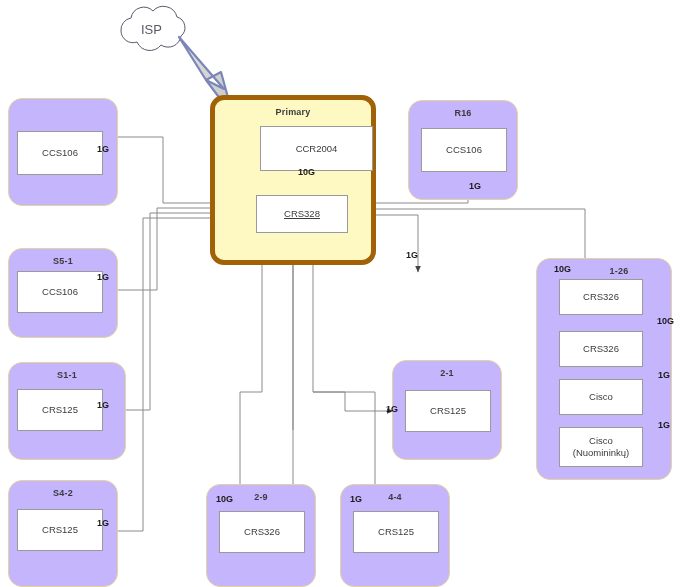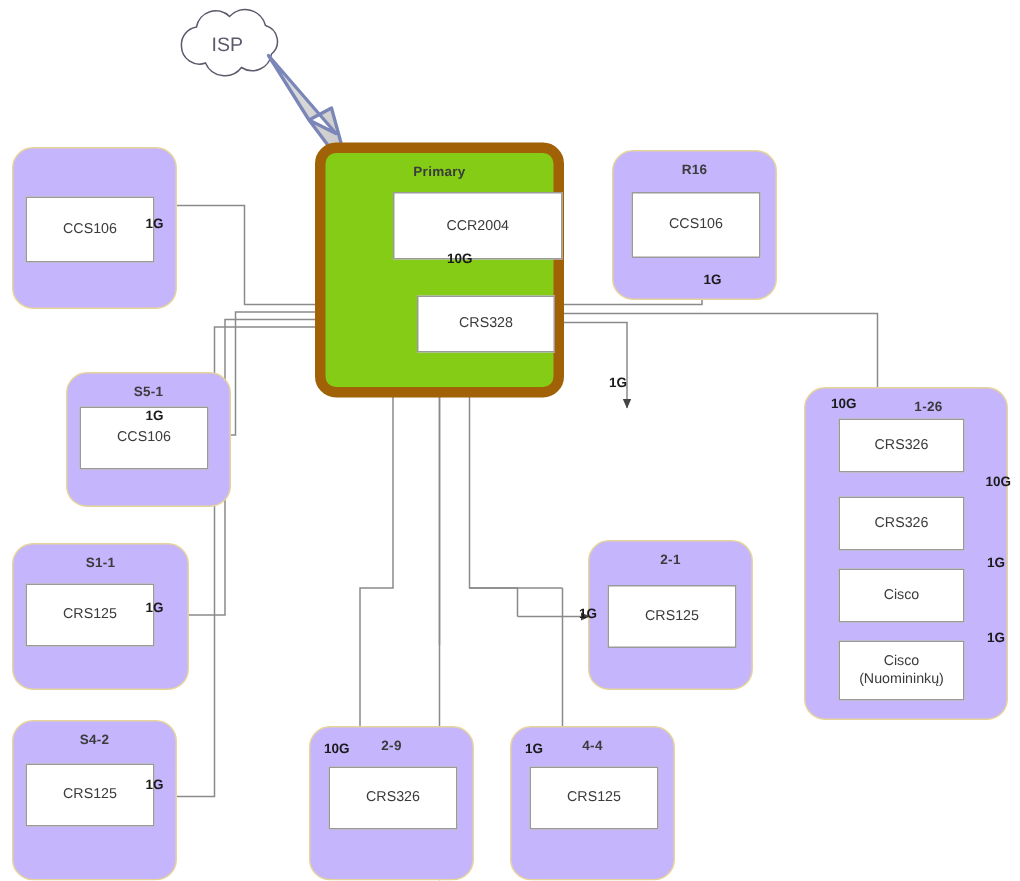--- a/index.html
+++ b/index.html
@@ -3,21 +3,21 @@
 <meta charset="utf-8">
 <style>
   html,body{margin:0;padding:0;background:#ffffff;}
   body{width:680px;height:587px;position:relative;overflow:hidden;
        font-family:"Liberation Sans",sans-serif;color:#3b3b3b;}
   #canvas{position:absolute;inset:0;width:680px;height:587px;}
   svg.links{position:absolute;left:0;top:0;width:680px;height:587px;pointer-events:none;}
 
   .group{position:absolute;border-radius:14px;box-sizing:border-box;}
   .group.yellow{background:#c4b5fd;border:1px solid #e6d49a;}
-  .group.pink{background:#84cc16;border:7px solid #a16207;}
+  .group.pink{background:#fef9c3;border:5px solid #a16207;}
 
   .group-title{position:absolute;left:0;right:0;top:7px;text-align:center;
                font-size:9px;font-weight:bold;color:#3b3b3b;letter-spacing:.2px;}
   .group.pink .group-title{font-size:9px;}
 
   .node{position:absolute;background:#ffffff;border:1px solid #9a9a9a;
         box-sizing:border-box;display:flex;align-items:center;justify-content:center;
         text-align:center;font-size:9.5px;color:#3b3b3b;line-height:1.25;}
 
   .lbl{position:absolute;font-size:9px;font-weight:bold;color:#1a1a1a;
@@ -94,42 +94,42 @@
   </svg>
 
   <div class="cloud-label" style="left:141px;top:22px;">ISP</div>
 
   <div class="group yellow" style="left:8px;top:98px;width:110px;height:108px;">
     <div class="group-title"></div>
     <div class="node" style="left:8px;top:32px;width:86px;height:44px;">CCS106</div>
   </div>
   <div class="lbl" style="left:97px;top:144px;">1G</div>
 
-  <div class="group yellow" style="left:8px;top:248px;width:110px;height:90px;margin-left:36px;">
+  <div class="group yellow" style="left:8px;top:248px;width:110px;height:90px;">
     <div class="group-title">S5-1</div>
     <div class="node" style="left:8px;top:22px;width:86px;height:42px;">CCS106</div>
   </div>
   <div class="lbl" style="left:97px;top:272px;">1G</div>
 
   <div class="group yellow" style="left:8px;top:362px;width:118px;height:98px;">
     <div class="group-title">S1-1</div>
     <div class="node" style="left:8px;top:26px;width:86px;height:42px;">CRS125</div>
   </div>
   <div class="lbl" style="left:97px;top:400px;">1G</div>
 
   <div class="group yellow" style="left:8px;top:480px;width:110px;height:107px;">
     <div class="group-title">S4-2</div>
     <div class="node" style="left:8px;top:28px;width:86px;height:42px;">CRS125</div>
   </div>
   <div class="lbl" style="left:97px;top:518px;">1G</div>
 
   <div class="group pink" style="left:210px;top:95px;width:166px;height:170px;">
     <div class="group-title">Primary</div>
     <div class="node" style="left:45px;top:26px;width:113px;height:45px;">CCR2004</div>
-    <div class="node" style="left:61px;top:95px;width:92px;height:38px;">CRS328</div>
+    <div class="node" style="left:41px;top:95px;width:92px;height:38px;text-decoration:underline;">CRS328</div>
   </div>
   <div class="lbl" style="left:298px;top:167px;">10G</div>
 
   <div class="group yellow" style="left:408px;top:100px;width:110px;height:100px;">
     <div class="group-title">R16</div>
     <div class="node" style="left:12px;top:27px;width:86px;height:44px;">CCS106</div>
   </div>
   <div class="lbl" style="left:469px;top:181px;">1G</div>
 
   <div class="lbl" style="left:406px;top:250px;">1G</div>

